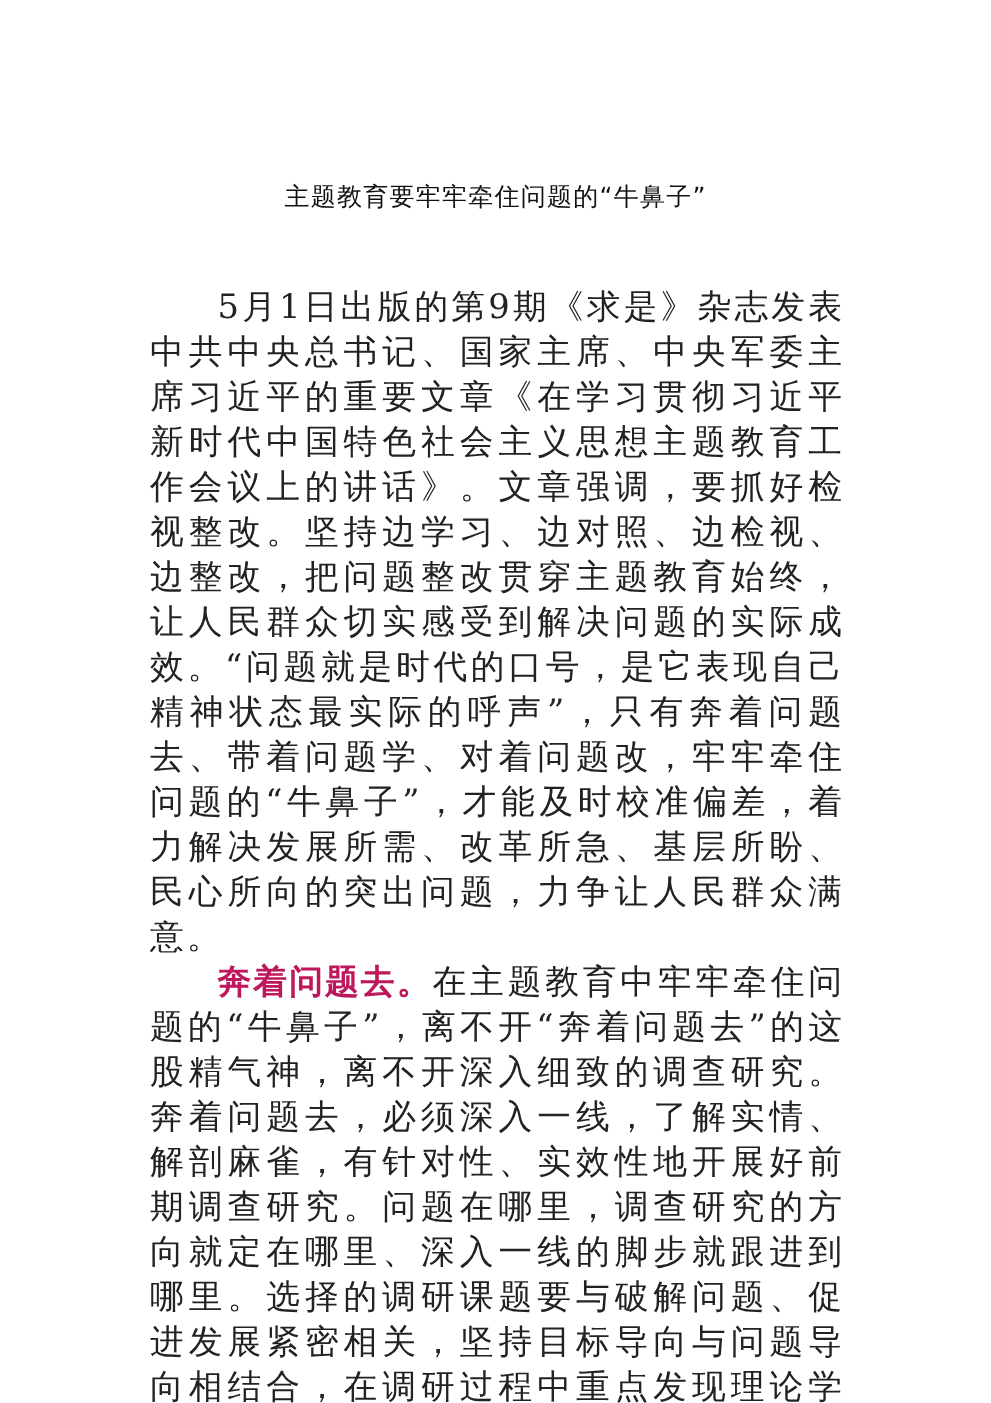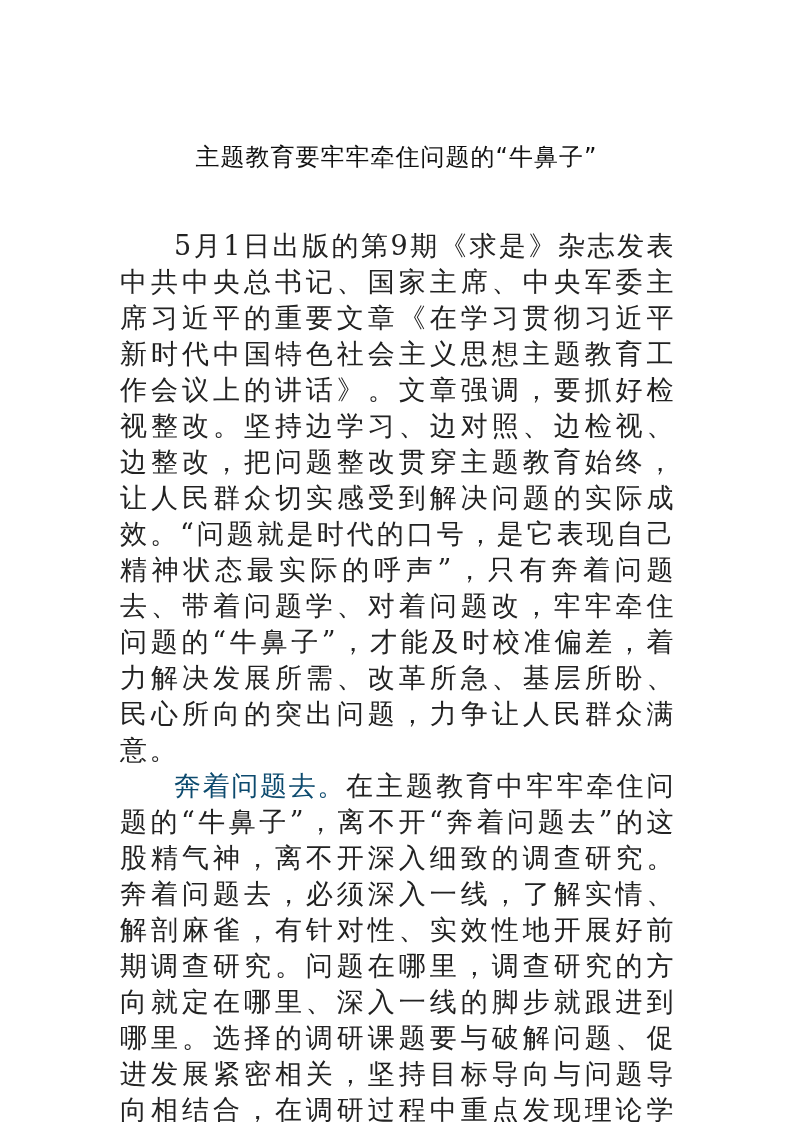--- a/index.html
+++ b/index.html
@@ -1,29 +1,29 @@
 <!DOCTYPE html>
 <html><head>
 <meta charset="utf-8">
 <style>
   html, body { margin: 0; padding: 0; background: #ffffff; }
   body { width: 793px; height: 1122px; position: relative; overflow: hidden; }
   .page { position: absolute; left: 0; top: 0; width: 793px; height: 1122px; background: #fff; }
   .title {
     position: absolute; left: 0; top: 140px; width: 793px; text-align: center;
-    font-family: "DejaVu Sans", sans-serif; font-size: 24px; color: #111;
+    font-family: "DejaVu Sans", sans-serif; font-size: 20px; color: #111;
     letter-spacing: 1px; line-height: 34px;
   }
   .body {
     position: absolute; left: 120px; top: 228px; width: 556px;
     font-family: "DejaVu Serif", serif; font-size: 27px; color: #222;
     line-height: 36px; text-align: justify; letter-spacing: 2.4px;
   }
   .para { margin: 0; text-indent: 2em; }
-  .lead { font-family: "DejaVu Sans", sans-serif; font-weight: normal; color: #0c4a6e; letter-spacing: 1px; }
+  .lead { font-family: "DejaVu Sans", sans-serif; font-weight: bold; color: #be185d; letter-spacing: 1px; }
 </style>
 </head>
 <body>
 
 <div class="page">
   <div class="title">主题教育要牢牢牵住问题的“牛鼻子”</div>
 
   <div class="body">
     <p class="para">
       <span class="lead"></span><span>5月1日出版的第9期《求是》杂志发表中共中央总书记、国家主席、中央军委主席习近平的重要文章《在学习贯彻习近平新时代中国特色社会主义思想主题教育工作会议上的讲话》。文章强调，要抓好检视整改。坚持边学习、边对照、边检视、边整改，把问题整改贯穿主题教育始终，让人民群众切实感受到解决问题的实际成效。“问题就是时代的口号，是它表现自己精神状态最实际的呼声”，只有奔着问题去、带着问题学、对着问题改，牢牢牵住问题的“牛鼻子”，才能及时校准偏差，着力解决发展所需、改革所急、基层所盼、民心所向的突出问题，力争让人民群众满意。</span>

